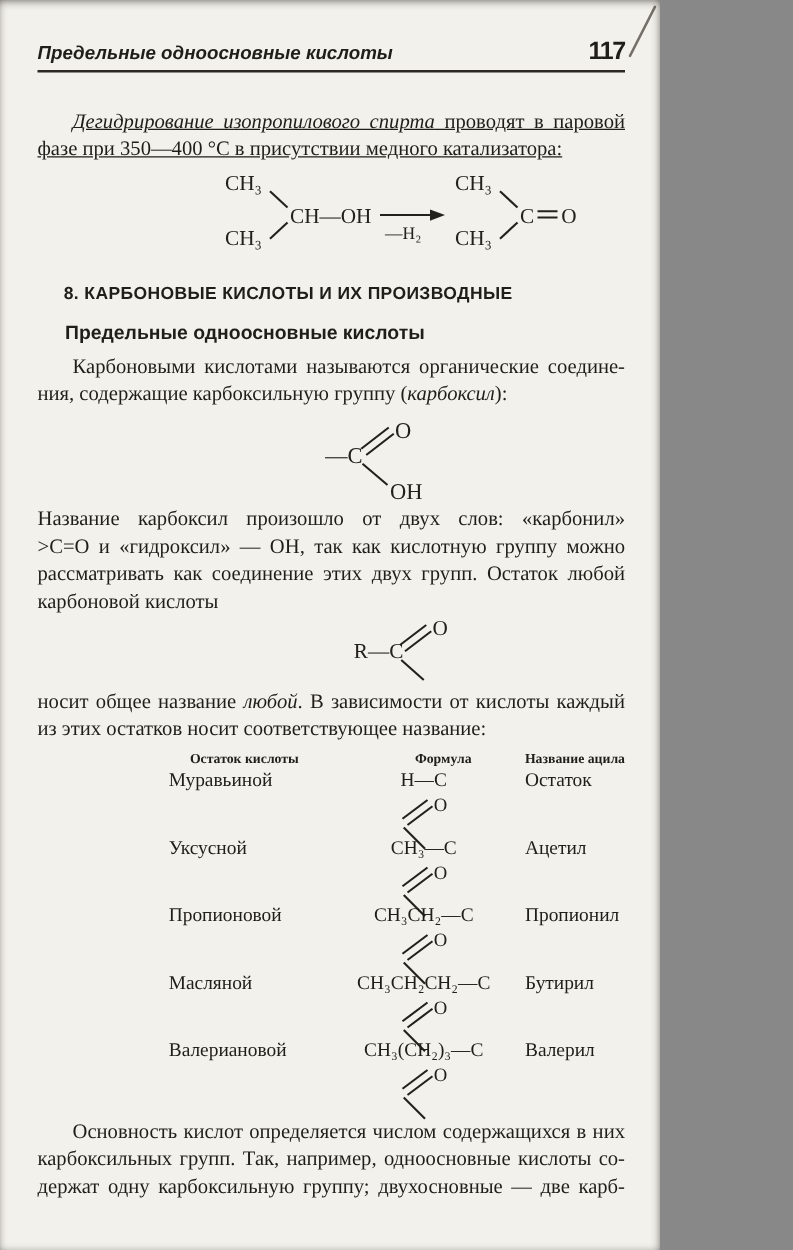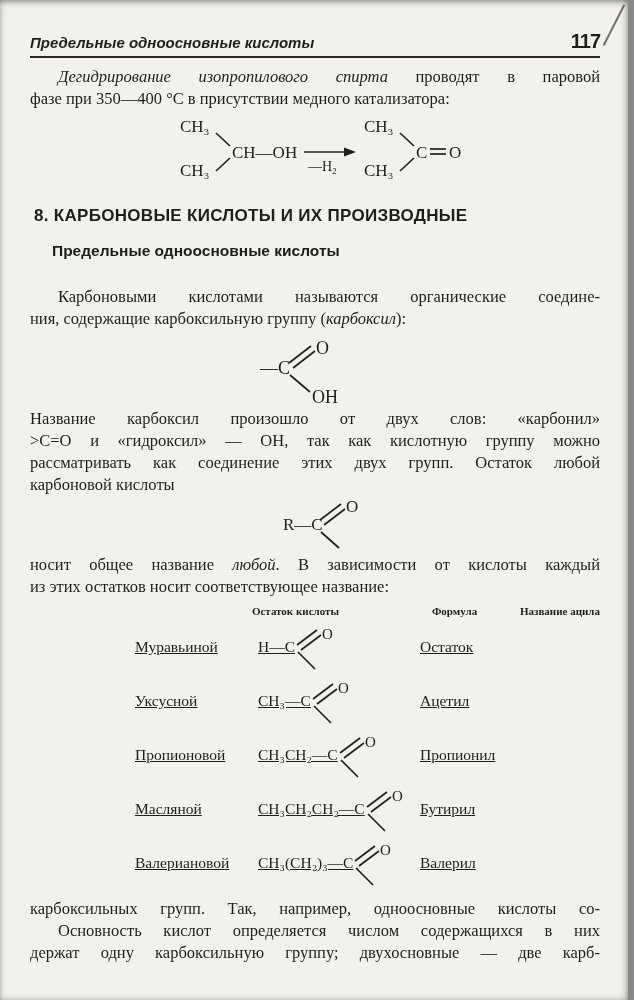--- a/index.html
+++ b/index.html
@@ -1,17 +1,17 @@
 <!DOCTYPE html>
 <html><head>
 <meta charset="utf-8">
 <style>
   html,body{margin:0;padding:0;background:#888;}
   .page{
-    position:relative;width:628px;height:1000px;overflow:hidden;
+    position:relative;width:528px;height:1000px;overflow:hidden;
     background:#f2f1ec;color:#201e19;
     font-family:"Liberation Serif","DejaVu Serif",serif;
     box-shadow:inset 0 4px 7px -3px rgba(35,30,25,.55),
                inset -5px 0 8px -5px rgba(35,30,25,.40),
                inset 5px 0 8px -6px rgba(35,30,25,.22),
                inset 0 -4px 7px -5px rgba(35,30,25,.30);
   }
   .inner{padding:30px 28px 0 30px;}
 
   
@@ -19,49 +19,49 @@
   .running-title{font-family:"Liberation Sans",sans-serif;font-style:italic;font-weight:700;font-size:15px;}
   .page-num{font-family:"Liberation Sans",sans-serif;font-weight:700;font-size:20px;letter-spacing:-1px;}
   .head-rule{height:2px;background:#2b2922;margin-top:3px;}
 
   
   .para{font-size:16.5px;line-height:22px;}
   .jline{text-align:justify;text-align-last:justify;white-space:normal;}
   .lline{text-align:left;}
   .indent{text-indent:28px;}
   .it{font-style:italic;}
-  .p1{margin-top:8px;}
-  .p2{margin-top:26px;}
+  .p1{margin-top:28px;text-decoration:underline;}
+  .p2{margin-top:6px;}
   .p3{margin-top:2px;}
   .p4{margin-top:4px;}
   .p5{margin-top:8px;}
 
   
-  .section-h{font-family:"Liberation Sans",sans-serif;font-weight:700;font-size:17px;
-             letter-spacing:.3px;margin:20px 0 0 4px;}
+  .section-h{font-family:"Liberation Sans",sans-serif;font-weight:700;font-size:14px;
+             letter-spacing:.3px;margin:20px 0 0 21px;}
   .subsection-h{font-family:"Liberation Sans",sans-serif;font-weight:700;font-size:15.5px;
              margin:16px 0 0 22px;}
 
   
   svg .bond{stroke:#23211b;stroke-width:1.7;fill:none;}
   svg .arrowhead{fill:#23211b;stroke:none;}
   svg text{fill:#23211b;font-family:"Liberation Serif","DejaVu Serif",serif;}
   .reaction-svg{display:block;margin:2px 0 0 146px;}
   .carboxyl-svg{display:block;margin:2px 0 0 230px;}
   .acyl-svg{display:block;margin:0 0 0 253px;}
 
   
   .acyl-table{margin-top:4px;}
   .tbl-head{display:flex;font-weight:700;font-size:11px;line-height:18px;justify-content:flex-end;}
   .th1{margin-left:92px;width:180px;}
   .th2{width:88px;}
   .th3{}
-  .acyl-row{display:flex;align-items:center;height:54px;font-size:15.5px;text-decoration:underline;}
+  .acyl-row{display:flex;height:54px;font-size:15.5px;}
   .cell-acid{margin-left:105px;width:123px;}
-  .cell-formula{width:162px;display:flex;align-items:center;}
+  .cell-formula{width:162px;display:flex;align-items:center;flex-direction:column;}
   .cell-acyl{}
   .fork{flex:0 0 auto;margin-left:1px;}
 
   
   .scratch{position:absolute;top:2px;right:14px;width:1.5px;height:46px;
            background:#4b463d;transform:rotate(27deg);opacity:.75;border-radius:2px;}
 </style>
 </head>
 <body>
 
@@ -208,19 +208,19 @@
             <line class="bond" x1="5" y1="26" x2="25" y2="11"></line>
             <text x="26" y="15" font-size="15">O</text>
             <line class="bond" x1="2" y1="28" x2="19" y2="45"></line>
           </svg>
         </span>
         <span class="cell-acyl">Валерил</span>
       </div>
     </div>
 
     <div class="para p5">
+      <div class="jline indent">Основность кислот определяется числом содержащихся в них</div>
       <div class="jline">карбоксильных групп. Так, например, одноосновные кислоты со-</div>
-      <div class="jline indent">Основность кислот определяется числом содержащихся в них</div>
       <div class="jline">держат одну карбоксильную группу; двухосновные — две карб-</div>
     </div>
 
   </div>
 </div>
 
 </body></html>

